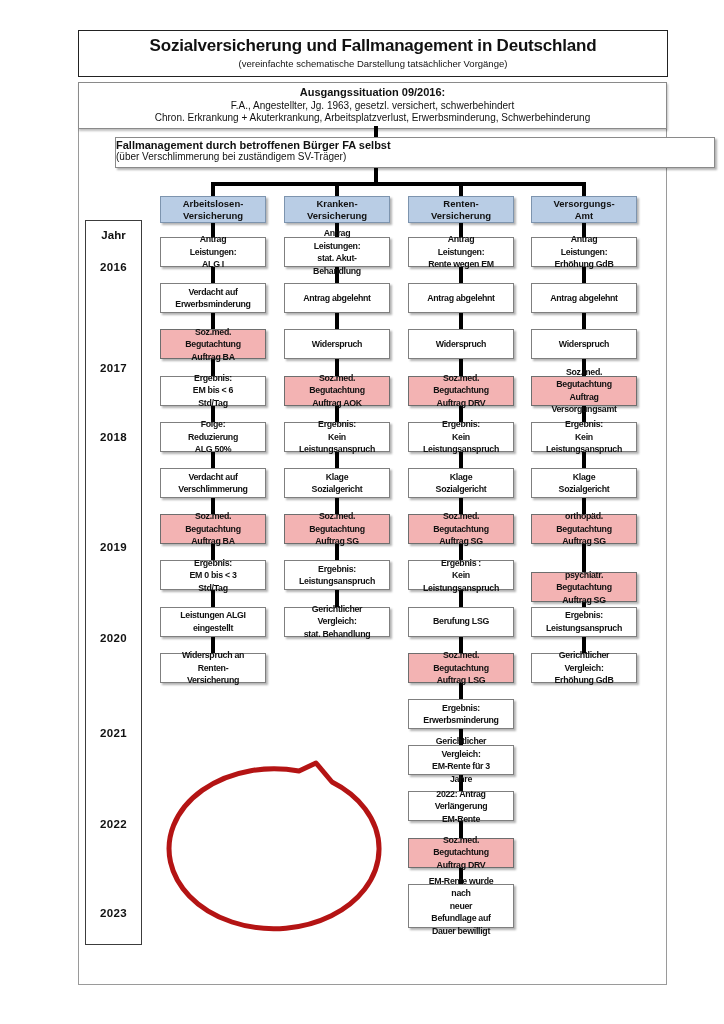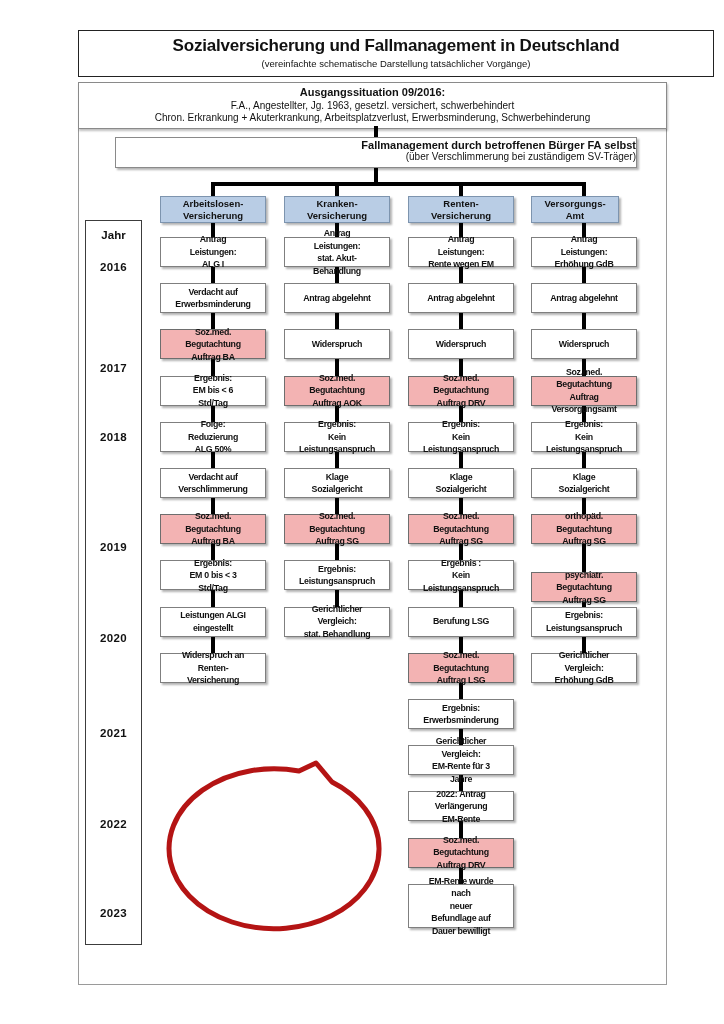--- a/index.html
+++ b/index.html
@@ -1,29 +1,29 @@
 <!DOCTYPE html>
 <html style="--header-fill: #b9cde5; --assessment-fill: #f3b3b3; --bubble-red: #b41414;"><head>
 <meta charset="utf-8">
 <style>
   html,body{margin:0;padding:0;background:#ffffff;}
   body{width:724px;height:1024px;font-family:"Liberation Sans","DejaVu Sans",sans-serif;color:#111;}
   .page{position:relative;width:724px;height:1024px;background:#fff;overflow:hidden;}
 
-  .title-box{position:absolute;left:78px;top:30px;width:636px;height:47px;border:1.4px solid #222;background:#fff;text-align:center;box-sizing:border-box;padding-top:5px;}
+  .title-box{position:absolute;left:78px;top:30px;width:590px;height:47px;border:1.4px solid #222;background:#fff;text-align:center;box-sizing:border-box;padding-top:5px;}
   .title{font-size:17px;font-weight:bold;letter-spacing:-0.2px;}
   .subtitle{font-size:9.5px;margin-top:2px;}
 
   .outer{position:absolute;left:78px;top:82px;width:589px;height:903px;border:1px solid #9a9a9a;box-sizing:border-box;background:#fff;}
 
   .intro-box{position:absolute;left:78px;top:82px;width:589px;height:47px;border:1px solid #8a8a8a;box-sizing:border-box;background:#fff;text-align:center;padding-top:3px;box-shadow:1px 1.5px 2px rgba(0,0,0,.25);}
   .intro-heading{font-size:11px;font-weight:bold;}
   .intro-line{font-size:10px;margin-top:1.5px;}
 
-  .fm-box{position:absolute;left:115px;top:137px;width:522px;height:31px;border:1px solid #8a8a8a;box-sizing:border-box;background:#fff;text-align:right;box-shadow:1.5px 1.5px 2px rgba(0,0,0,.3);z-index:2;}
+  .fm-box{position:absolute;left:115px;top:137px;width:600px;height:31px;border:1px solid #8a8a8a;box-sizing:border-box;background:#fff;text-align:left;box-shadow:1.5px 1.5px 2px rgba(0,0,0,.3);z-index:2;}
   .fm-heading{font-size:11px;font-weight:bold;margin-top:1px;}
   .fm-sub{font-size:10px;}
 
   .vline,.hline{position:absolute;background:#000;z-index:1;}
 
   .jahr-box{position:absolute;left:85px;top:220px;width:57px;height:725px;border:1.5px solid #3c3c3c;box-sizing:border-box;background:#fff;}
   .jahr-label{position:absolute;top:8px;width:100%;text-align:center;font-size:11.5px;font-weight:600;}
   .year{position:absolute;width:100%;text-align:center;font-size:11.5px;font-weight:600;letter-spacing:0.3px;}
 
   .hdr{position:absolute;height:27px;background:var(--header-fill);border:1px solid #7d94ae;box-sizing:border-box;display:flex;align-items:center;justify-content:center;text-align:center;white-space:pre-line;font-size:9.5px;line-height:12px;font-weight:bold;z-index:2;box-shadow:1.5px 1.5px 2px rgba(0,0,0,.3);}
@@ -142,21 +142,21 @@
       <div class="box" style="left: 408px; top: 745.2px; width: 106px; height: 30px;">Gerichtlicher Vergleich:
 EM-Rente für 3 Jahre</div>
       <div class="box" style="left: 408px; top: 791.4px; width: 106px; height: 30px;">2022: Antrag
 Verlängerung EM-Rente</div>
       <div class="box assessment" style="left: 408px; top: 837.6px; width: 106px; height: 30px;">Soz.med. Begutachtung
 Auftrag DRV</div>
       <div class="box" style="left: 408px; top: 883.8px; width: 106px; height: 44px;">EM-Rente wurde nach
 neuer Befundlage auf
 Dauer bewilligt</div>
       <div class="vline" style="left: 582px; top: 182px; height: 482.8px; width: 4px;"></div>
-      <div class="hdr" style="left: 531px; top: 196px; width: 88px;">Versorgungs-
+      <div class="hdr" style="left: 531px; top: 196px; width: 106px;">Versorgungs-
 Amt</div>
       <div class="box" style="left: 531px; top: 237px; width: 106px; height: 30px;">Antrag Leistungen:
 Erhöhung GdB</div>
       <div class="box" style="left: 531px; top: 283.2px; width: 106px; height: 30px;">Antrag abgelehnt</div>
       <div class="box" style="left: 531px; top: 329.4px; width: 106px; height: 30px;">Widerspruch</div>
       <div class="box assessment" style="left: 531px; top: 375.6px; width: 106px; height: 30px;">Soz.med. Begutachtung
 Auftrag Versorgungsamt</div>
       <div class="box" style="left: 531px; top: 421.8px; width: 106px; height: 30px;">Ergebnis:
 Kein Leistungsanspruch</div>
       <div class="box" style="left: 531px; top: 468px; width: 106px; height: 30px;">Klage Sozialgericht</div>

